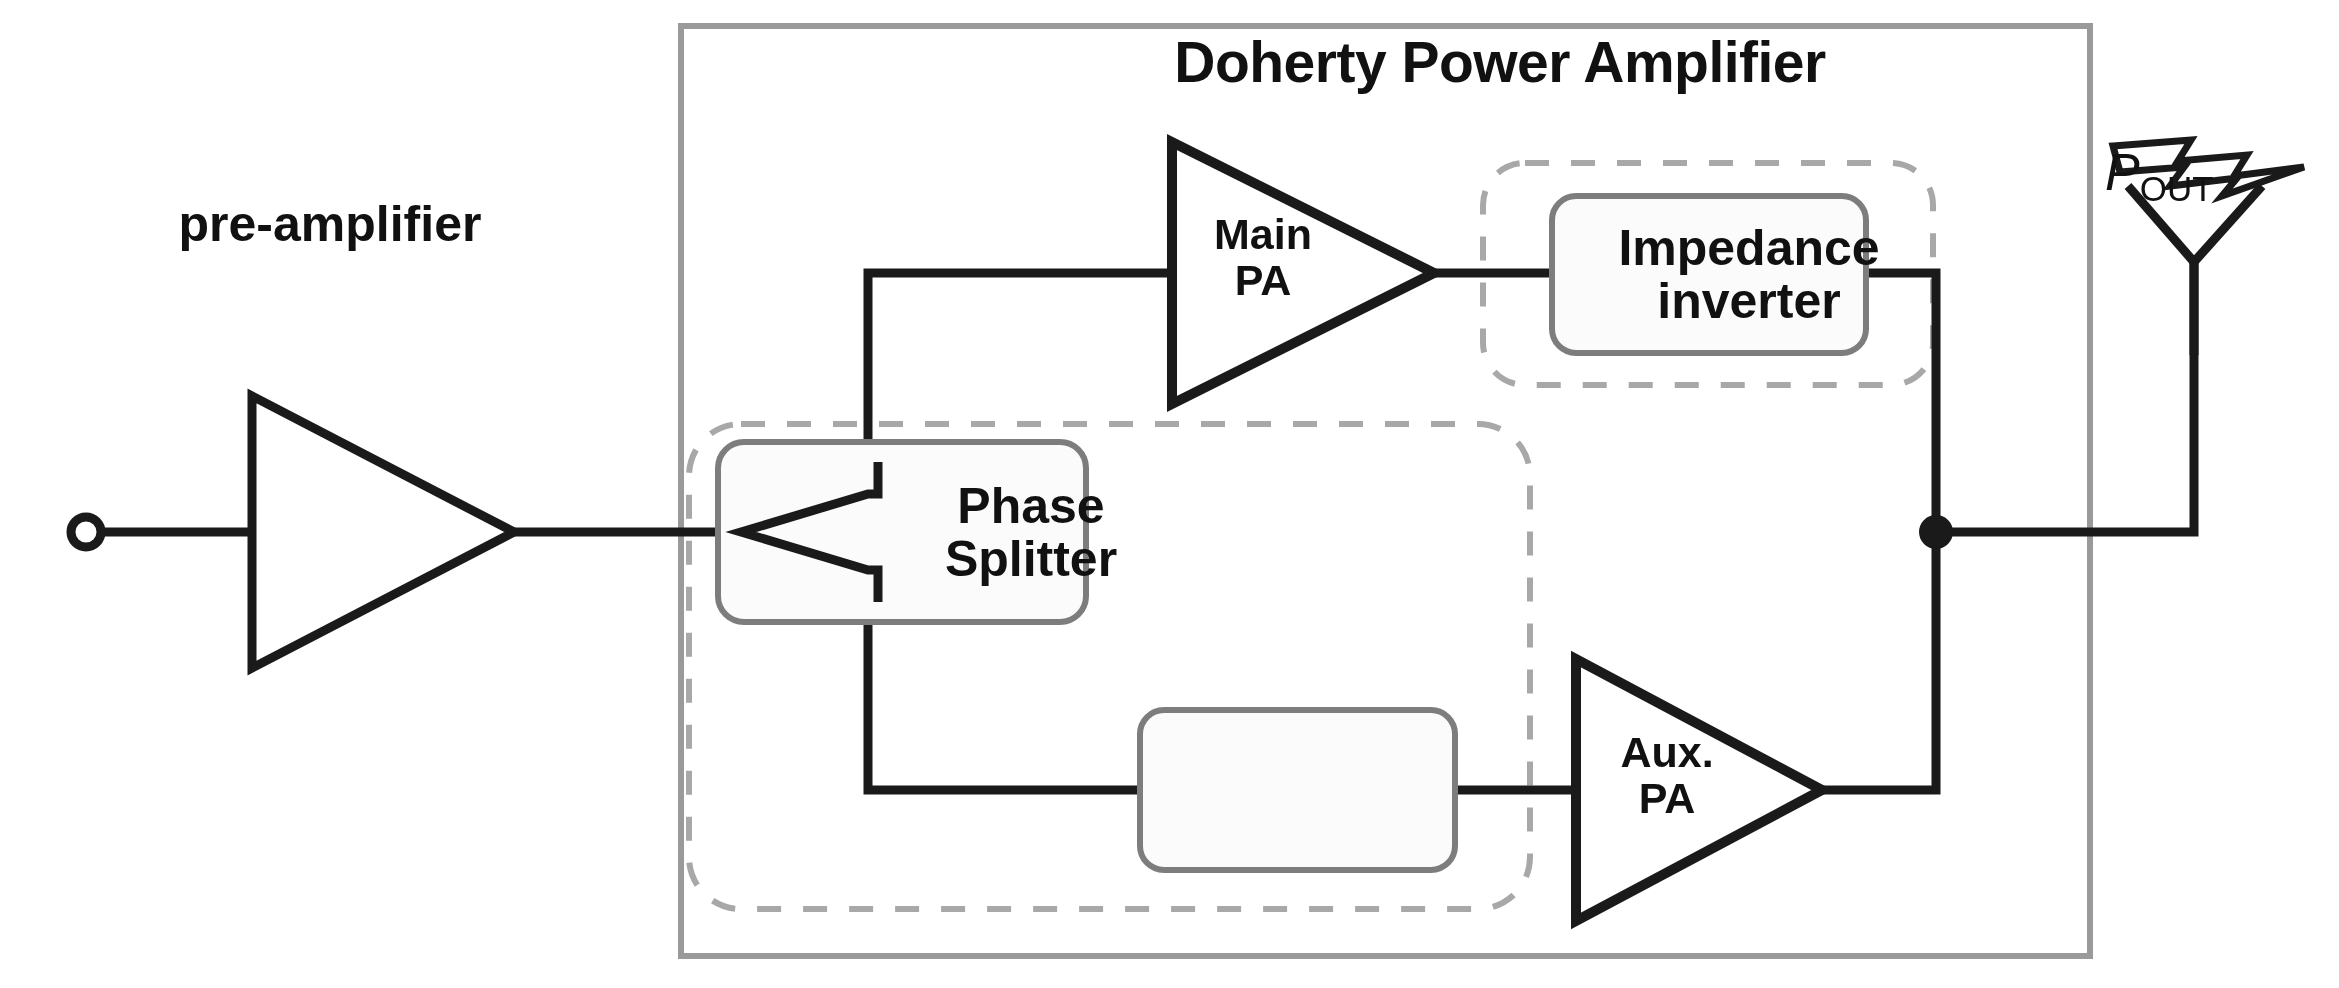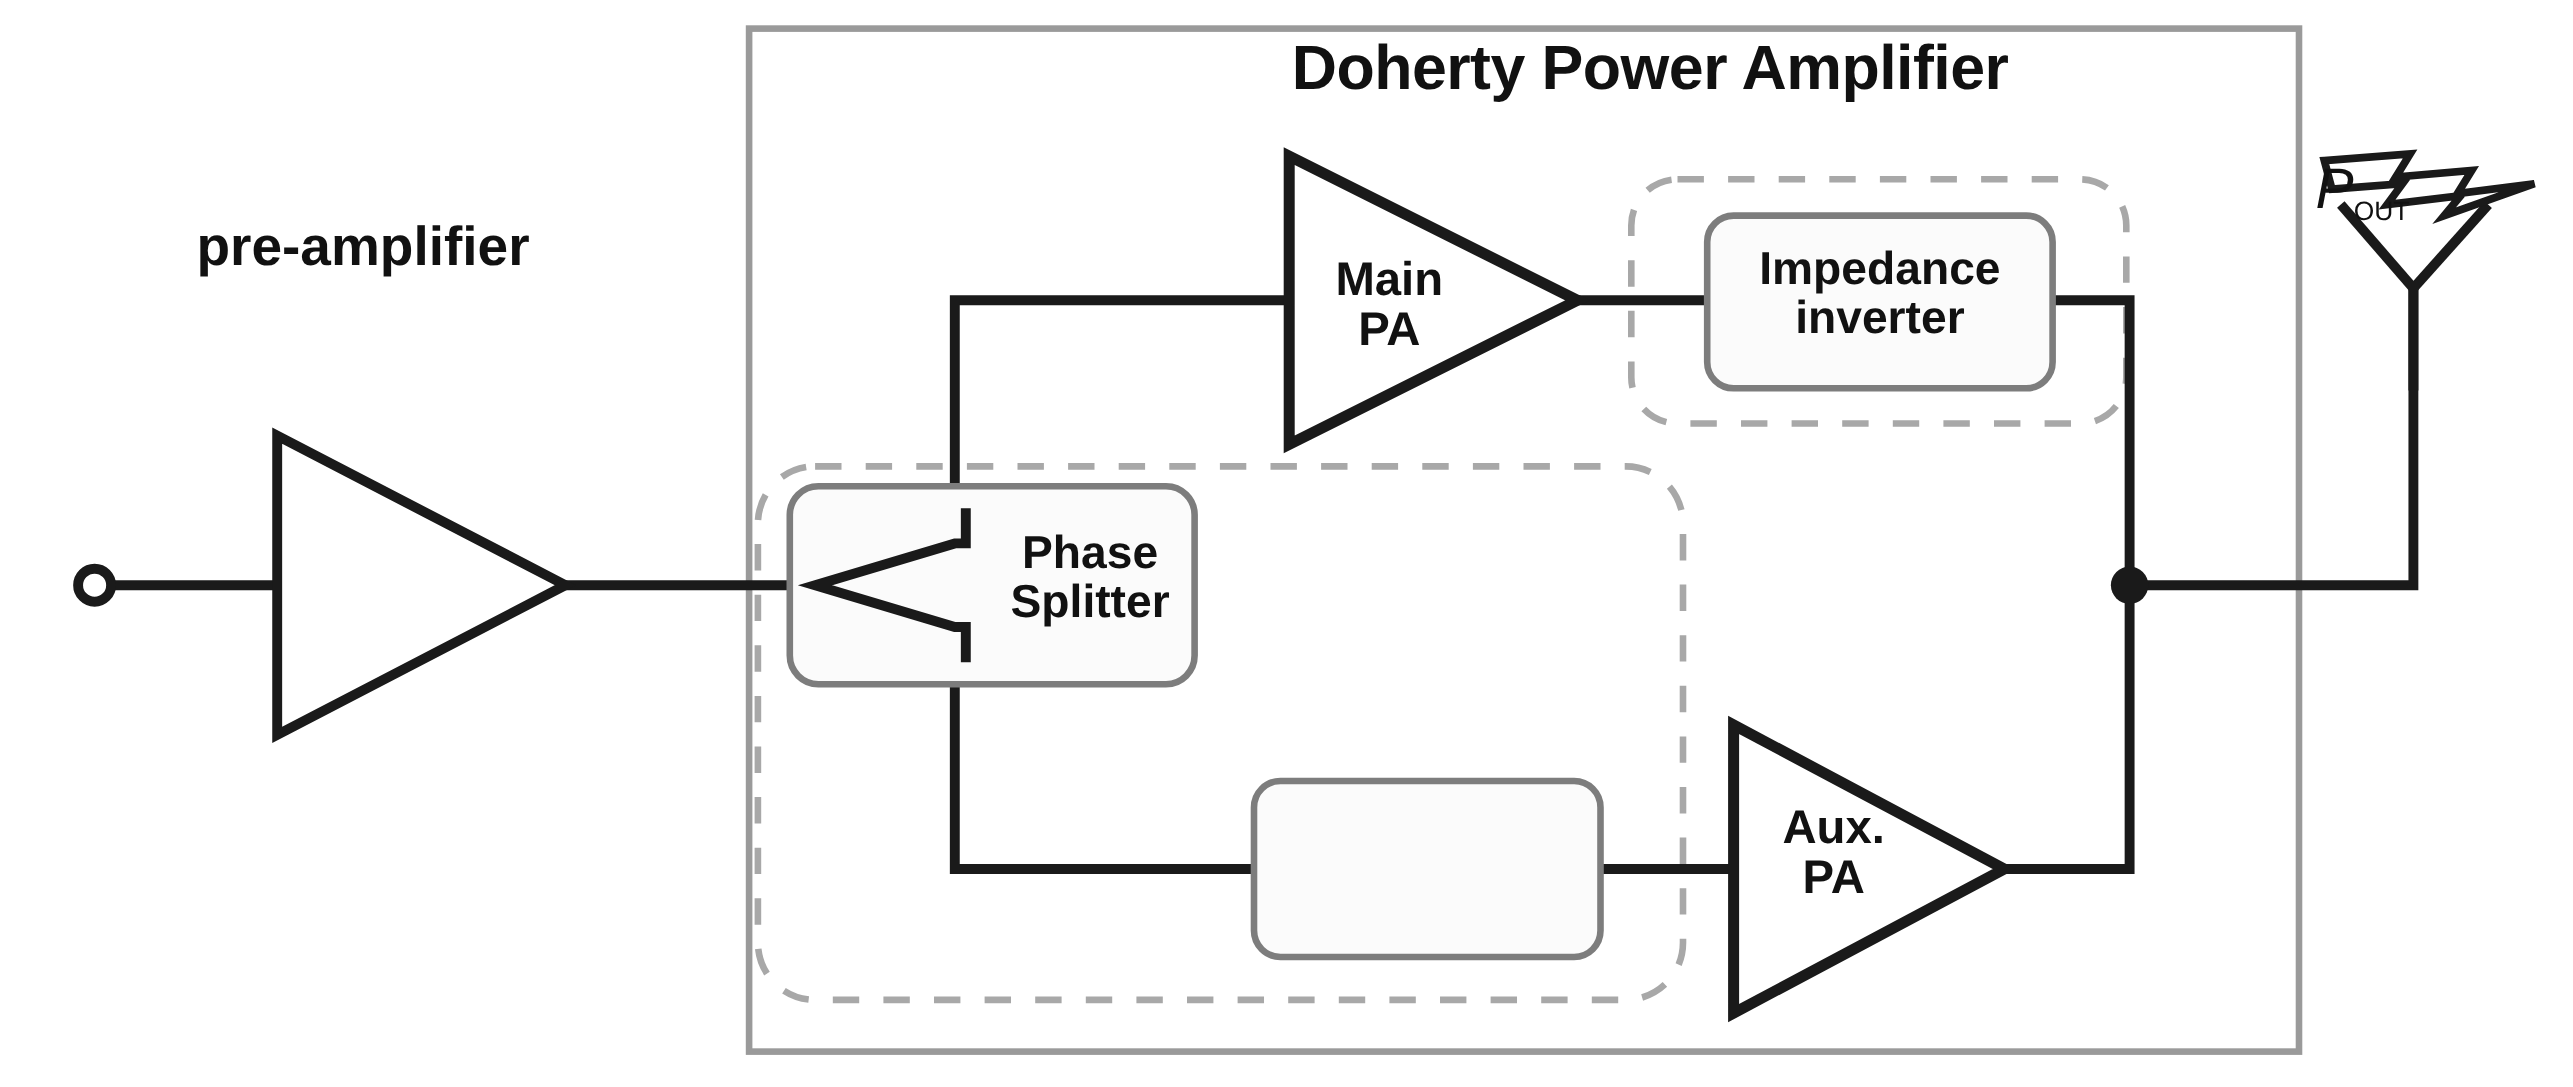--- a/index.html
+++ b/index.html
@@ -3,23 +3,23 @@
 <meta charset="utf-8">
 <style>
   html,body{margin:0;padding:0;background:#ffffff;}
   body{font-family:"Liberation Sans",sans-serif;}
   #stage{position:relative;width:2339px;height:988px;background:#ffffff;overflow:hidden;}
   #stage svg{position:absolute;left:0;top:0;}
   .lbl{position:absolute;font-family:"Liberation Sans",sans-serif;color:#111;line-height:1.06;text-align:center;white-space:pre-line;}
   .blk-title{font-weight:bold;font-size:57px;letter-spacing:-0.5px;}
   .blk-pre{font-weight:bold;font-size:50px;}
   .blk-tri{font-weight:bold;font-size:43px;}
-  .blk-box{font-weight:bold;font-size:42px;}
+  .blk-box{font-weight:bold;font-size:50px;padding-left:40px;}
   .pin{font-size:52px;font-style:italic;font-weight:normal;}
-  .pin sub{font-style:normal;font-size:24px;font-weight:normal;letter-spacing:0px;}
+  .pin sub{font-style:normal;font-size:35px;font-weight:normal;letter-spacing:0px;}
 </style>
 </head>
 <body>
 
 <div id="stage">
 
   <svg width="2339" height="988" viewBox="0 0 2339 988">
 
     <rect x="681" y="26" width="1409" height="930" fill="none" stroke="#9a9a9a" stroke-width="6"></rect>
 
@@ -80,21 +80,21 @@
   <div class="lbl blk-title" style="left:1050px;top:32px;width:900px;">Doherty Power Amplifier</div>
 
 
   <div class="lbl pin" style="left:2105px;top:90px;width:220px;text-align:left;">
     <span>P</span><sub>OUT</sub>
   </div>
 
   <div class="lbl blk-box" style="left:886px;top:480px;width:210px;">Phase
 Splitter</div>
 
-  <div class="lbl blk-tri" style="left:1188px;top:212px;width:150px;margin-top:20px;">Main
+  <div class="lbl blk-tri" style="left:1188px;top:212px;width:150px;">Main
 PA</div>
 
   <div class="lbl blk-box" style="left:1556px;top:222px;width:306px;">Impedance
 inverter</div>
 
 
   <div class="lbl blk-tri" style="left:1592px;top:730px;width:150px;">Aux.
 PA</div>
 
 </div>

